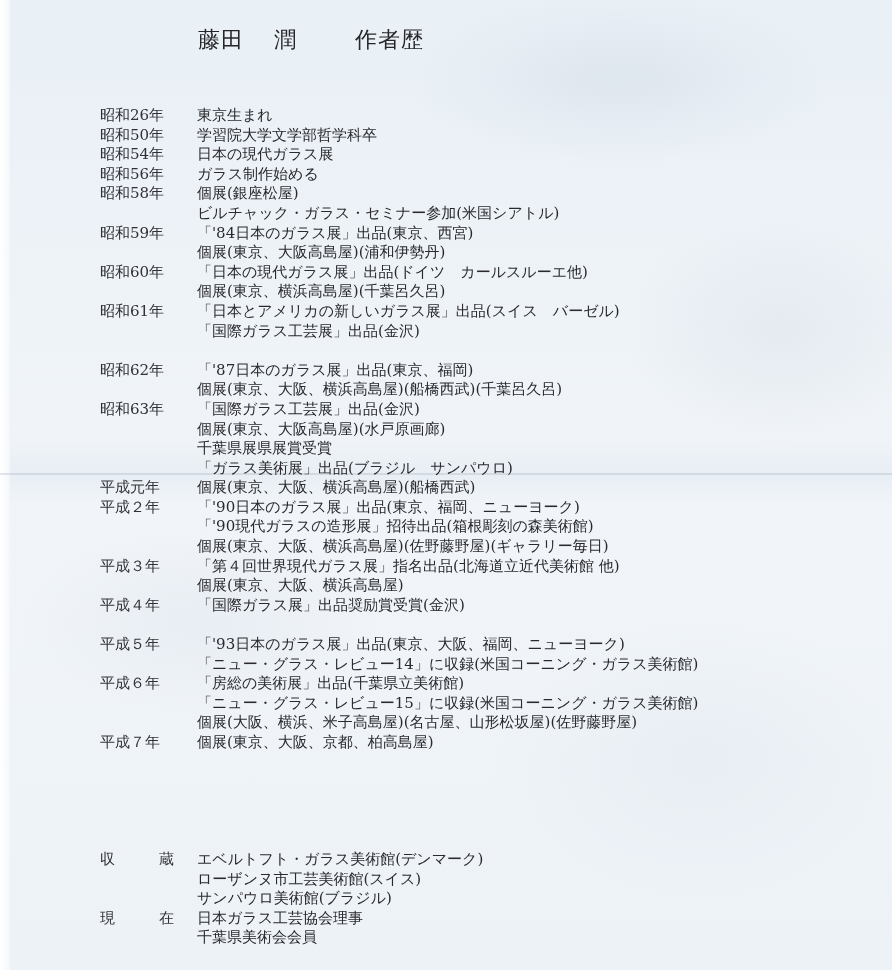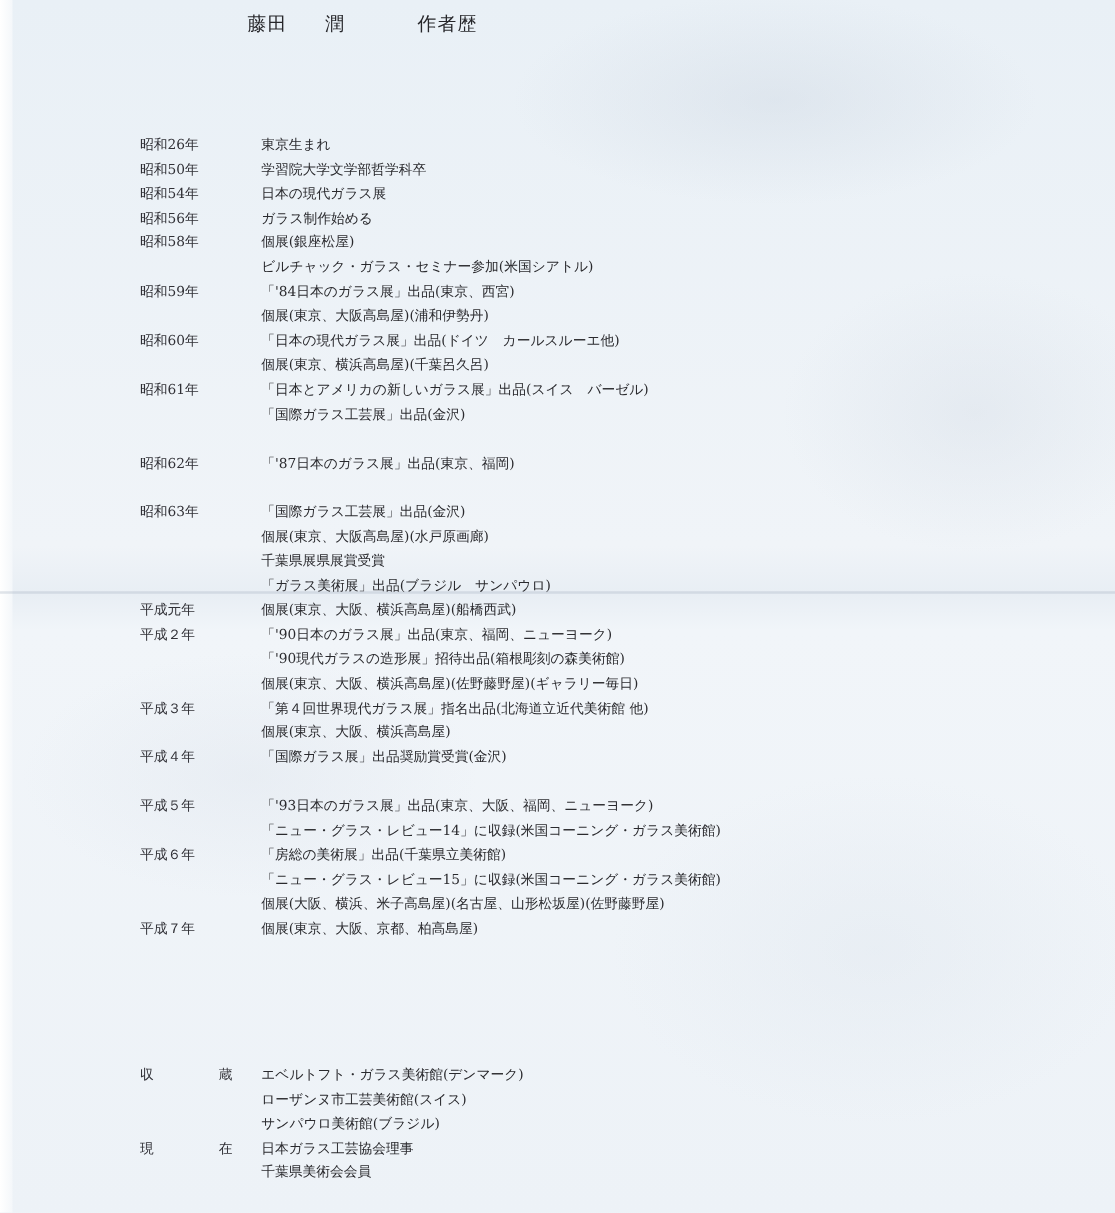--- a/index.html
+++ b/index.html
@@ -21,32 +21,32 @@
     }
     .left-edge {
       position: absolute; left: 0; top: 0; width: 10px; height: 970px;
       background: linear-gradient(90deg, #ffffff 0%, #f4f7fa 100%);
     }
     .fold {
       position: absolute; left: 0; width: 892px; height: 2px;
       background: rgba(170,180,195,0.35);
     }
     .title {
-      position: absolute; top: 10px; left: 198px;
-      font-size: 15px; letter-spacing: 1px; color: #26262a;
+      position: absolute; top: 25px; left: 198px;
+      font-size: 22px; letter-spacing: 1px; color: #26262a;
       white-space: pre;
     }
     .title .gap { display: inline-block; width: 30px; }
     .title .gap2 { display: inline-block; width: 58px; }
     .history {
       position: absolute; top: 106px; left: 100px;
     }
     .row {
       display: flex; height: 19.6px; line-height: 19.6px;
-      font-size: 11px; white-space: nowrap; margin-left: 12px;
+      font-size: 15px; white-space: nowrap;
     }
     .year { width: 97px; flex: 0 0 97px; color: #303036; }
     .entry { color: #2a2a2e; }
     .footer {
       position: absolute; top: 850px; left: 100px;
     }
     .footer .row .year { display: flex; justify-content: space-between; width: 74px; flex: 0 0 74px; margin-right: 23px; }
   </style>
 </head>
 <body>
@@ -108,20 +108,21 @@
       </div>
       <div class="row">
         <span class="year"></span>
       </div>
       <div class="row">
         <span class="year">昭和62年</span>
         <span class="entry">「'87日本のガラス展」出品(東京、福岡)</span>
       </div>
       <div class="row">
         <span class="year"></span>
+        <span class="entry">個展(東京、大阪、横浜高島屋)(船橋西武)(千葉呂久呂)</span>
       </div>
       <div class="row">
         <span class="year">昭和63年</span>
         <span class="entry">「国際ガラス工芸展」出品(金沢)</span>
       </div>
       <div class="row">
         <span class="year"></span>
         <span class="entry">個展(東京、大阪高島屋)(水戸原画廊)</span>
       </div>
       <div class="row">

